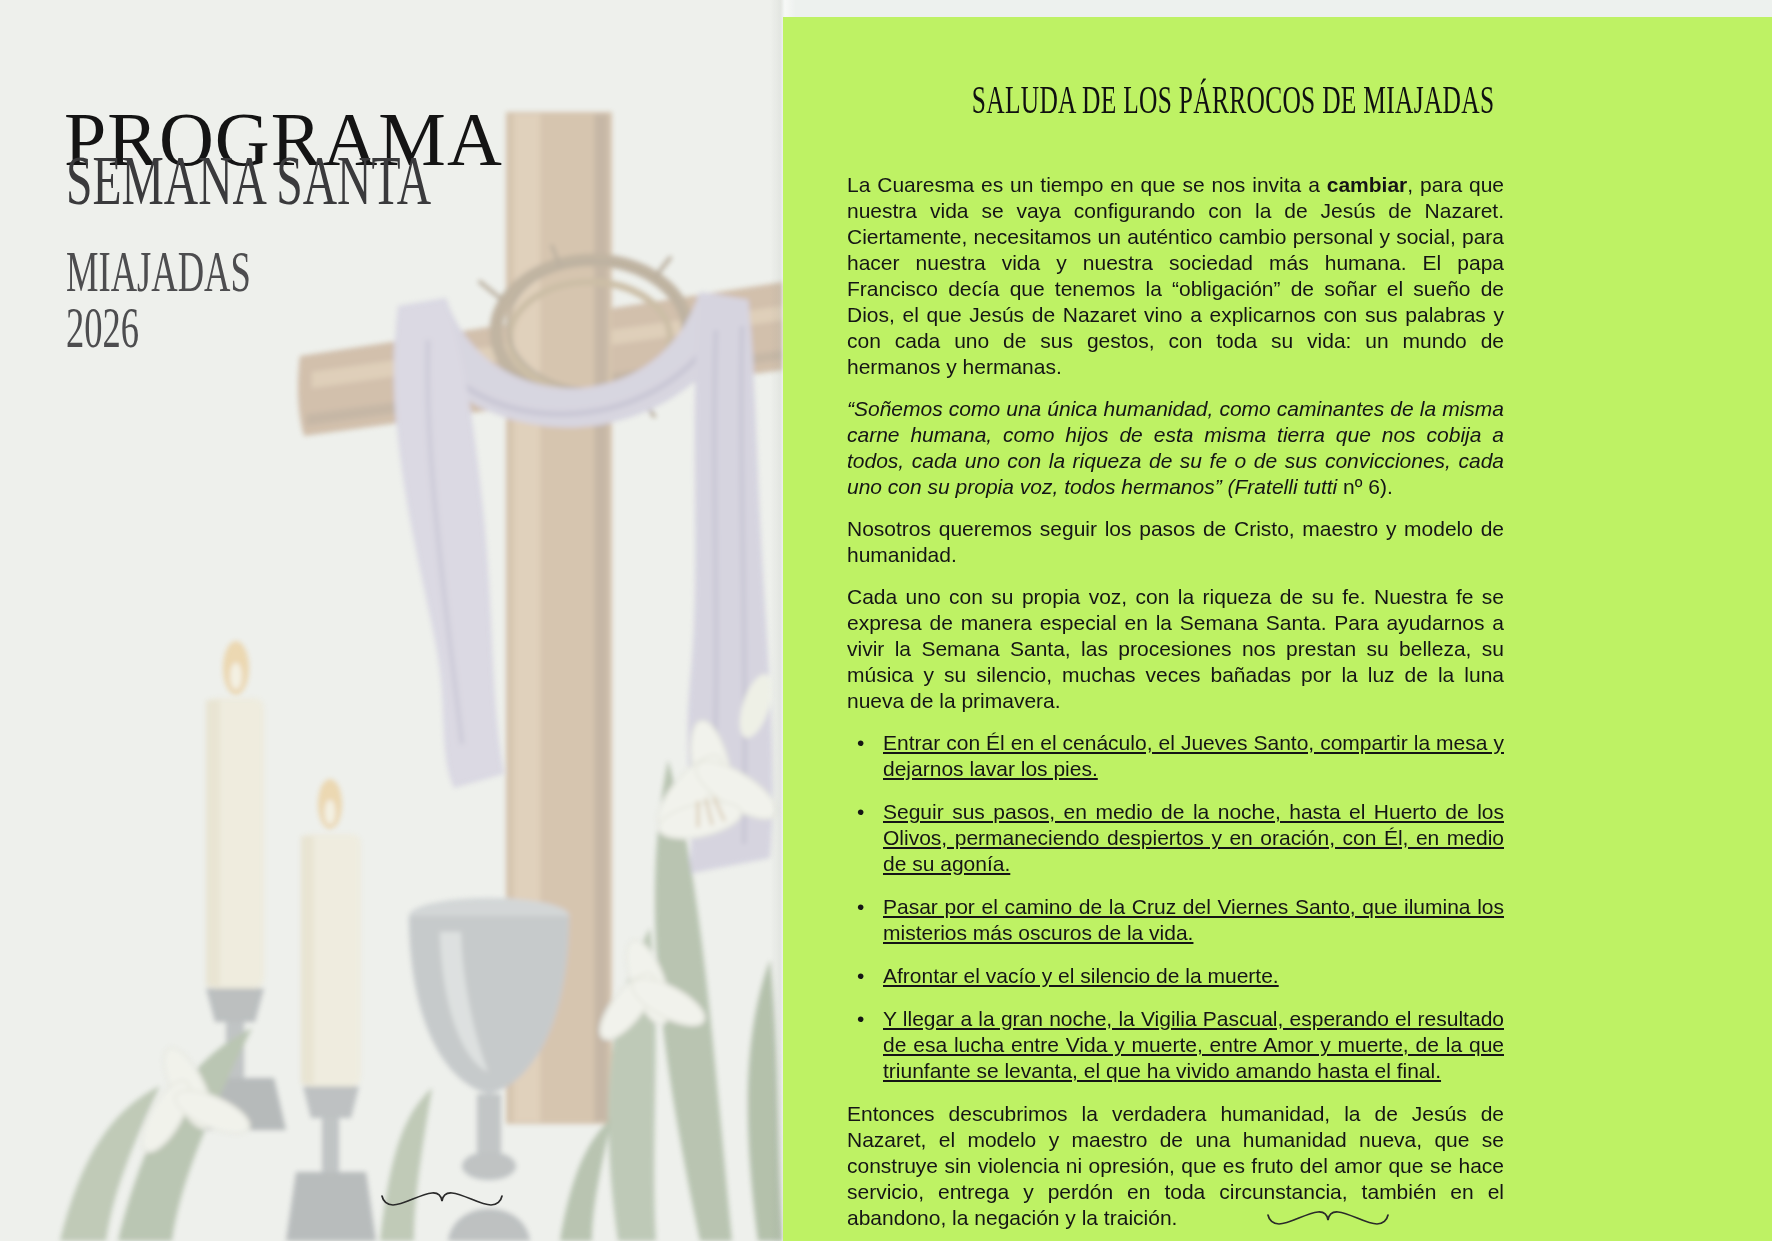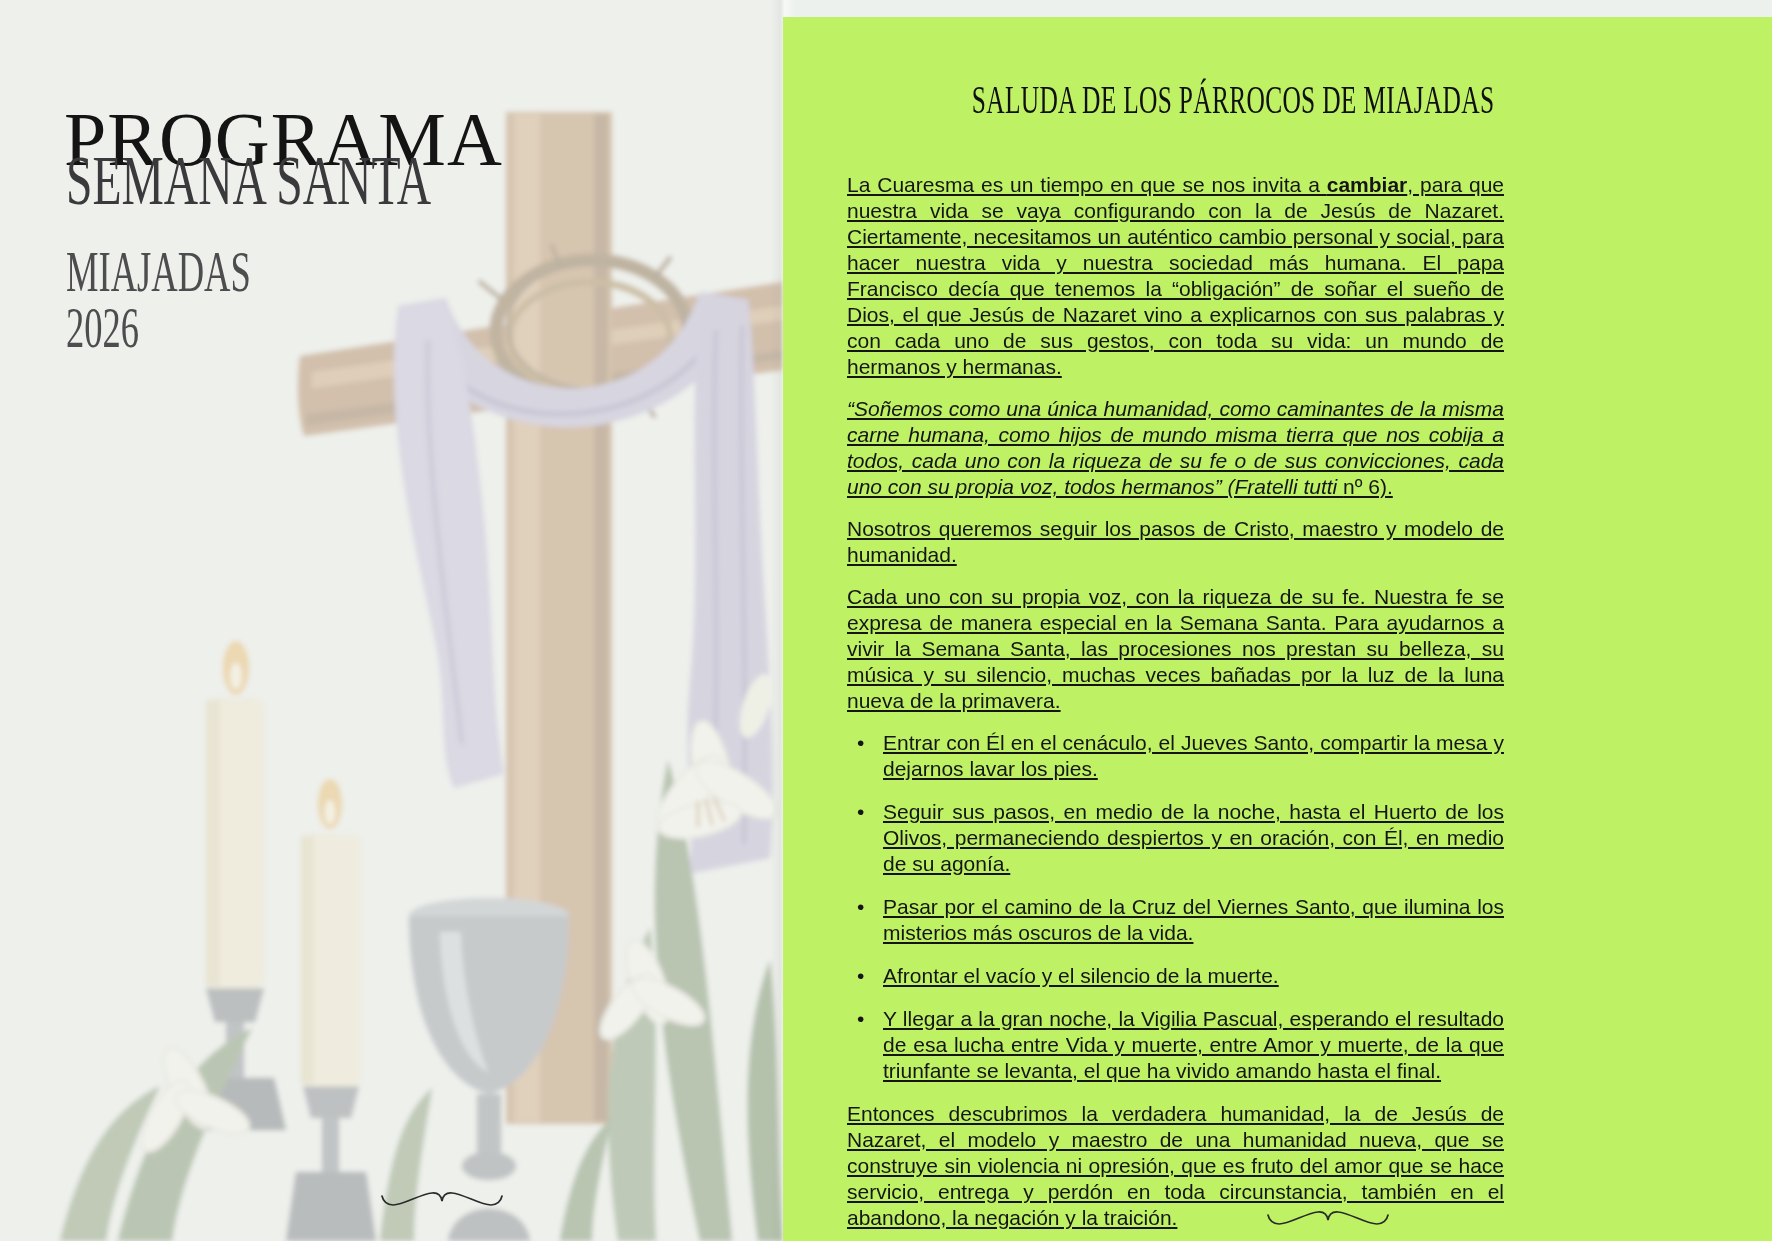--- a/index.html
+++ b/index.html
@@ -24,21 +24,21 @@
     rgba(255,255,255,0.55) 58%,rgba(255,255,255,0) 100%);}
 
   
   .page-right{position:absolute;left:783px;top:17px;width:989px;height:1241px;background:#bef264;}
   .column{position:absolute;left:64px;top:50px;width:657px;}
   .greeting-heading{margin:12px 0 0;font-family:"Liberation Serif",serif;font-size:41px;line-height:1;
     font-weight:400;color:#101010;text-align:center;transform:scaleX(0.62);transform-origin:50% 0;
     white-space:nowrap;letter-spacing:0.5px;}
   .bodytext{margin-top:52px;font-size:21px;line-height:26px;text-align:justify;color:#151515;
     hyphens:auto;-webkit-hyphens:auto;}
-  .bodytext p{margin:8px 0 16px;text-decoration:underline;}
+  .bodytext p{margin:8px 0 16px;}
   .bodytext p.quote{font-style:italic;}
   .bodytext p.quote .roman{font-style:normal;}
   .bullets{margin:2px 0 0;}
   .bullet-row{display:flex;margin:0 0 17px;}
   .bullet-dot{flex:0 0 36px;padding-left:10px;box-sizing:border-box;}
   .bullet-text{flex:1 1 auto;text-align:justify;text-decoration:underline;}
 
   
   .flourish{position:absolute;}
   .flourish-left{left:380px;top:1188px;}
@@ -159,21 +159,21 @@
 
   <section class="page-right">
     <div class="column">
 
       <h2 class="greeting-heading">SALUDA DE LOS PÁRROCOS DE MIAJADAS</h2>
 
       <div class="bodytext">
 
         <p><span>La Cuaresma es un tiempo en que se nos invita a </span><strong>cambiar</strong><span>, para que nuestra vida se vaya configurando con la de Jesús de Nazaret. Ciertamente, necesitamos un auténtico cambio personal y social, para hacer nuestra vida y nuestra sociedad más humana. El papa Francisco decía que tenemos la “obligación” de soñar el sueño de Dios, el que Jesús de Nazaret vino a explicarnos con sus palabras y con cada uno de sus gestos, con toda su vida: un mundo de hermanos y hermanas.</span></p>
 
-        <p class="quote"><span>“Soñemos como una única humanidad, como caminantes de la misma carne humana, como hijos de mundo misma tierra que nos cobija a todos, cada uno con la riqueza de su fe o de sus convicciones, cada uno con su propia voz, todos hermanos” (Fratelli tutti </span><span class="roman">nº 6).</span></p>
+        <p class="quote"><span>“Soñemos como una única humanidad, como caminantes de la misma carne humana, como hijos de esta misma tierra que nos cobija a todos, cada uno con la riqueza de su fe o de sus convicciones, cada uno con su propia voz, todos hermanos” (Fratelli tutti </span><span class="roman">nº 6).</span></p>
 
         <p>Nosotros queremos seguir los pasos de Cristo, maestro y modelo de humanidad.</p>
 
         <p>Cada uno con su propia voz, con la riqueza de su fe. Nuestra fe se expresa de manera especial en la Semana Santa. Para ayudarnos a vivir la Semana Santa, las procesiones nos prestan su belleza, su música y su silencio, muchas veces bañadas por la luz de la luna nueva de la primavera.</p>
 
         <div class="bullets">
           <div class="bullet-row">
             <span class="bullet-dot">•</span>
             <span class="bullet-text">Entrar con Él en el cenáculo, el Jueves Santo, compartir la mesa y dejarnos lavar los pies.</span>
           </div>

